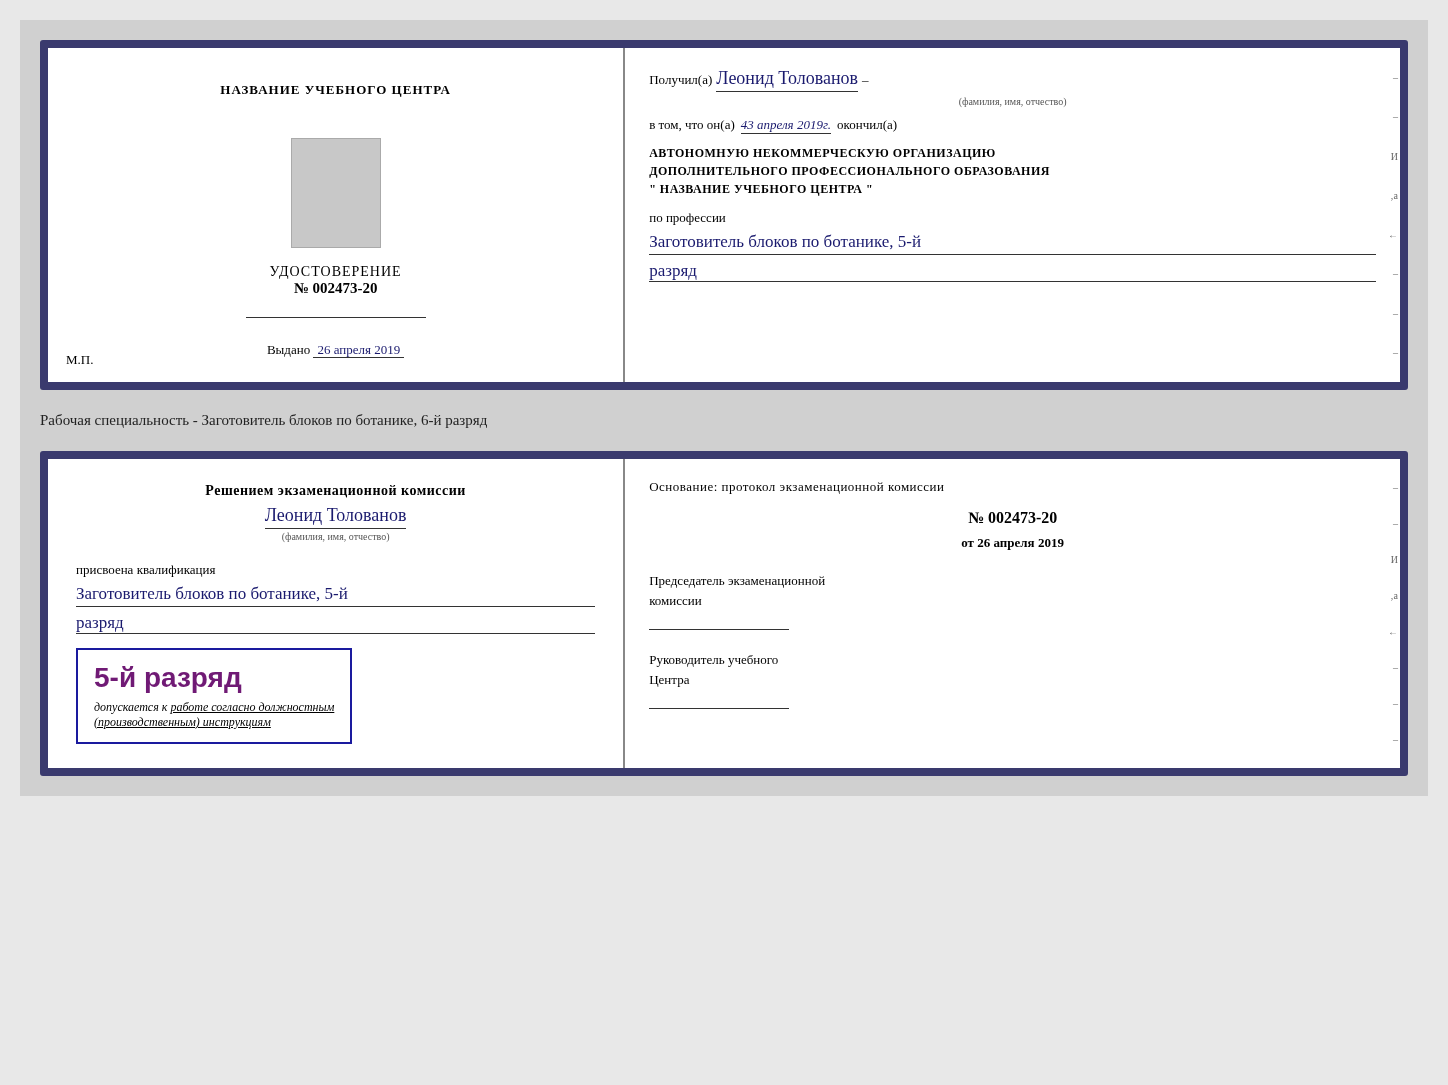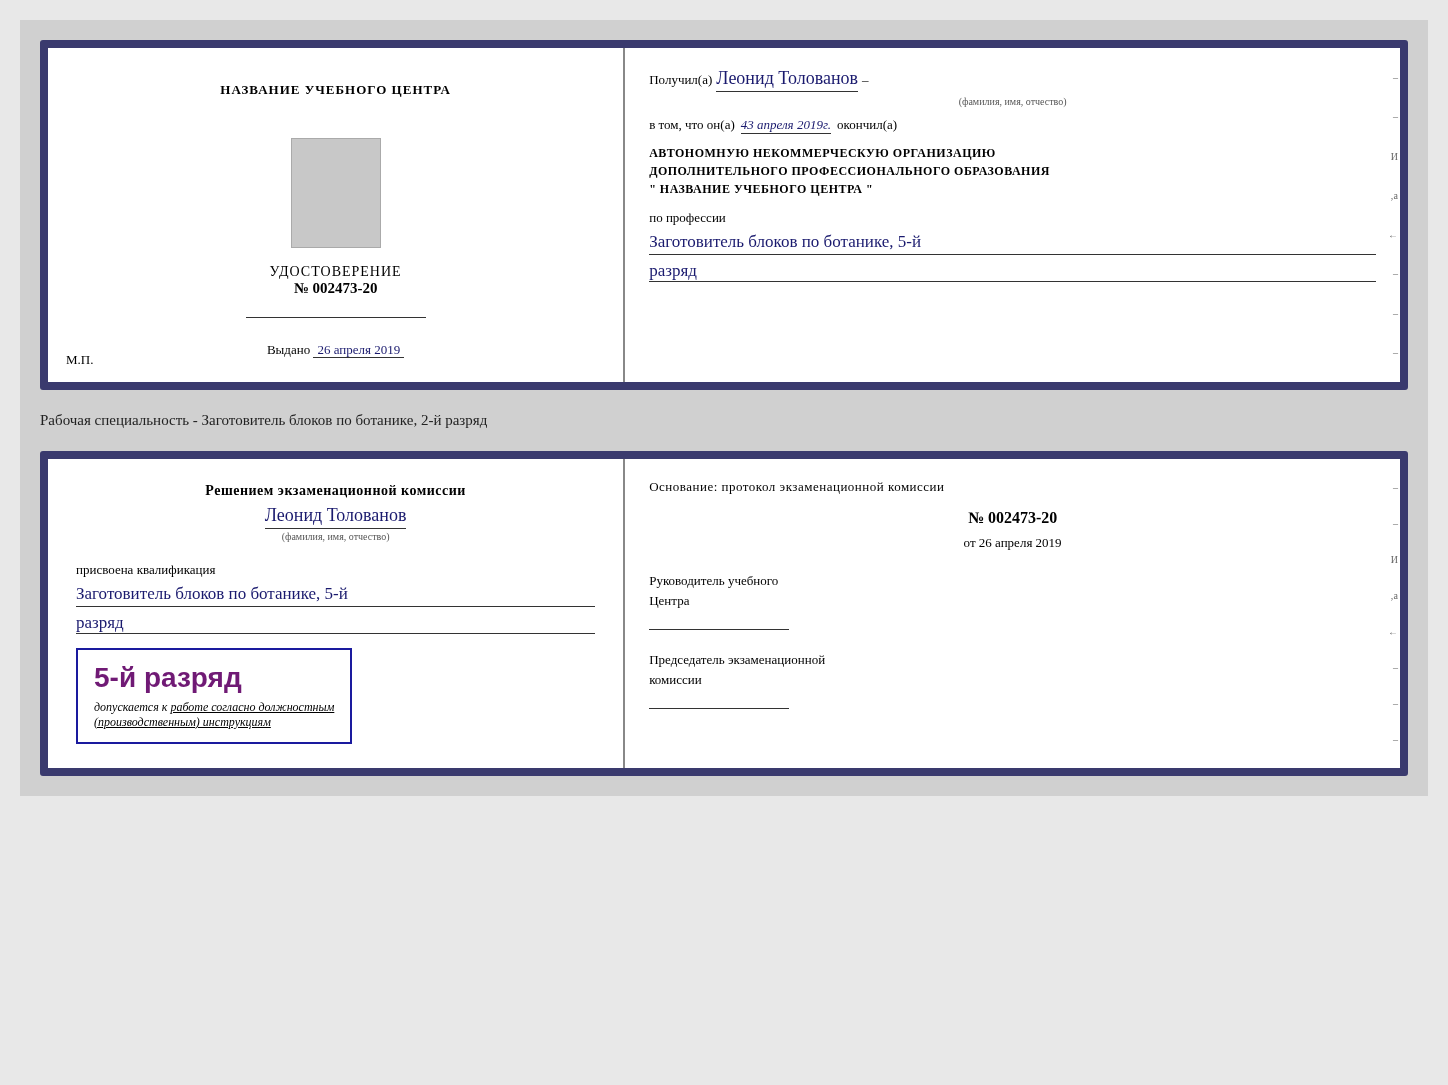--- a/index.html
+++ b/index.html
@@ -224,20 +224,21 @@
       font-size: 16px;
       font-weight: bold;
       text-align: center;
       margin-bottom: 8px;
     }
 
     .ot-date {
       font-size: 13px;
       text-align: center;
       margin-bottom: 20px;
+      font-weight: bold;
     }
 
     .podpis-block {
       font-size: 13px;
       margin-bottom: 20px;
       line-height: 1.5;
     }
 
     .sig-line {
       border-bottom: 1px solid #333;
@@ -319,21 +320,21 @@
         <div style="font-size:10px; color:#666; text-align:right;">И</div>
         <div style="font-size:10px; color:#666; text-align:right;">‚а</div>
         <div style="font-size:10px; color:#666; text-align:right;">←</div>
         <div style="font-size:10px; color:#666; text-align:right;">–</div>
         <div style="font-size:10px; color:#666; text-align:right;">–</div>
         <div style="font-size:10px; color:#666; text-align:right;">–</div>
       </div>
     </div>
   </div>
 
-  <div class="between-cards-label">Рабочая специальность - Заготовитель блоков по ботанике, 2-й разряд</div>
+  <div class="between-cards-label">Рабочая специальность - Заготовитель блоков по ботанике, 6-й разряд</div>
 
   <div class="cert-card">
 
     <div class="cert-left" style="align-items:flex-start;">
       <div class="bottom-left-inner">
         <div class="left-top-text">
           <div style="font-size:14px; font-weight:bold; letter-spacing:0.5px; text-align:center;">Решением экзаменационной комиссии</div>
         </div>
         <div class="name-center" style="margin-top:6px;">
           <span class="handwritten-name">Леонид Толованов</span>
@@ -364,31 +365,31 @@
         <span>№</span>
         <span>002473-20</span>
       </div>
 
       <div class="ot-date">
         <span>от</span>
         <span>26 апреля 2019</span>
       </div>
 
       <div class="podpis-block">
+        <div>Председатель экзаменационной</div>
+        <div>комиссии</div>
+        <div class="sig-line"></div>
+      </div>
+
+      <div class="podpis-block">
         <div>Руководитель учебного</div>
         <div>Центра</div>
         <div class="sig-line"></div>
       </div>
 
-      <div class="podpis-block">
-        <div>Председатель экзаменационной</div>
-        <div>комиссии</div>
-        <div class="sig-line"></div>
-      </div>
-
       <div class="right-edge-bars">
         <div style="font-size:10px; color:#666; text-align:right;">–</div>
         <div style="font-size:10px; color:#666; text-align:right;">–</div>
         <div style="font-size:10px; color:#666; text-align:right;">И</div>
         <div style="font-size:10px; color:#666; text-align:right;">‚а</div>
         <div style="font-size:10px; color:#666; text-align:right;">←</div>
         <div style="font-size:10px; color:#666; text-align:right;">–</div>
         <div style="font-size:10px; color:#666; text-align:right;">–</div>
         <div style="font-size:10px; color:#666; text-align:right;">–</div>
       </div>

